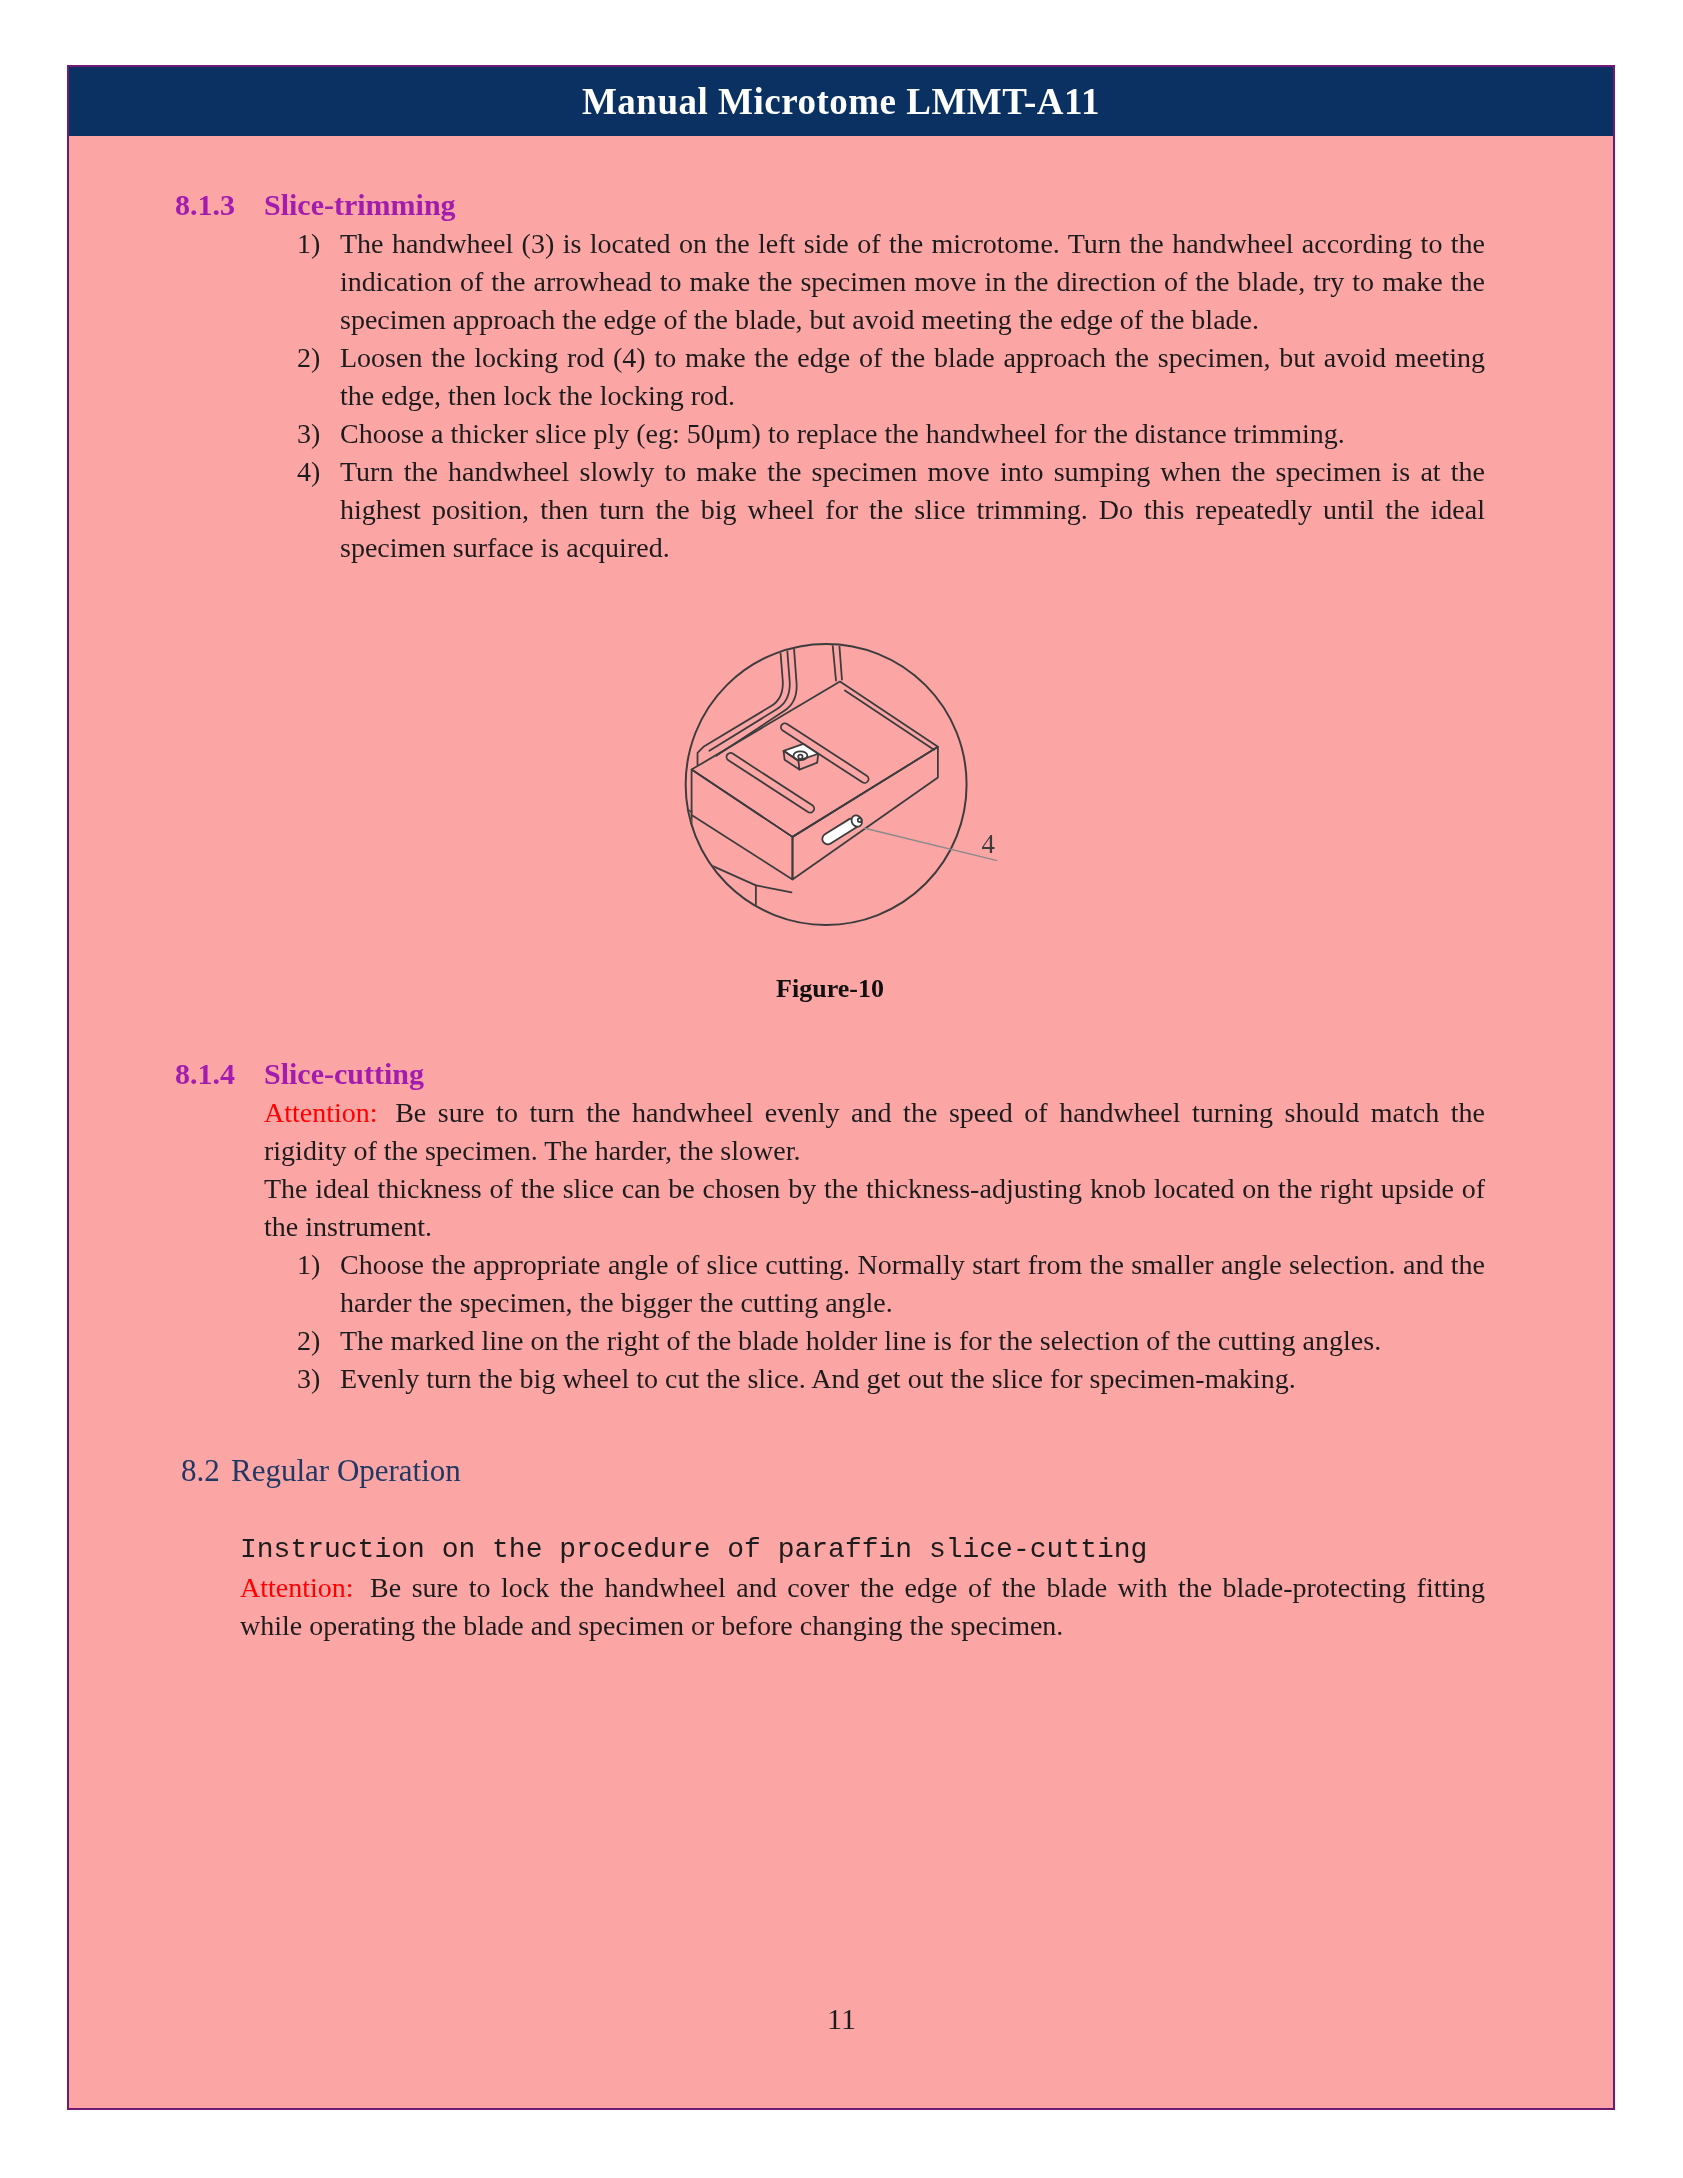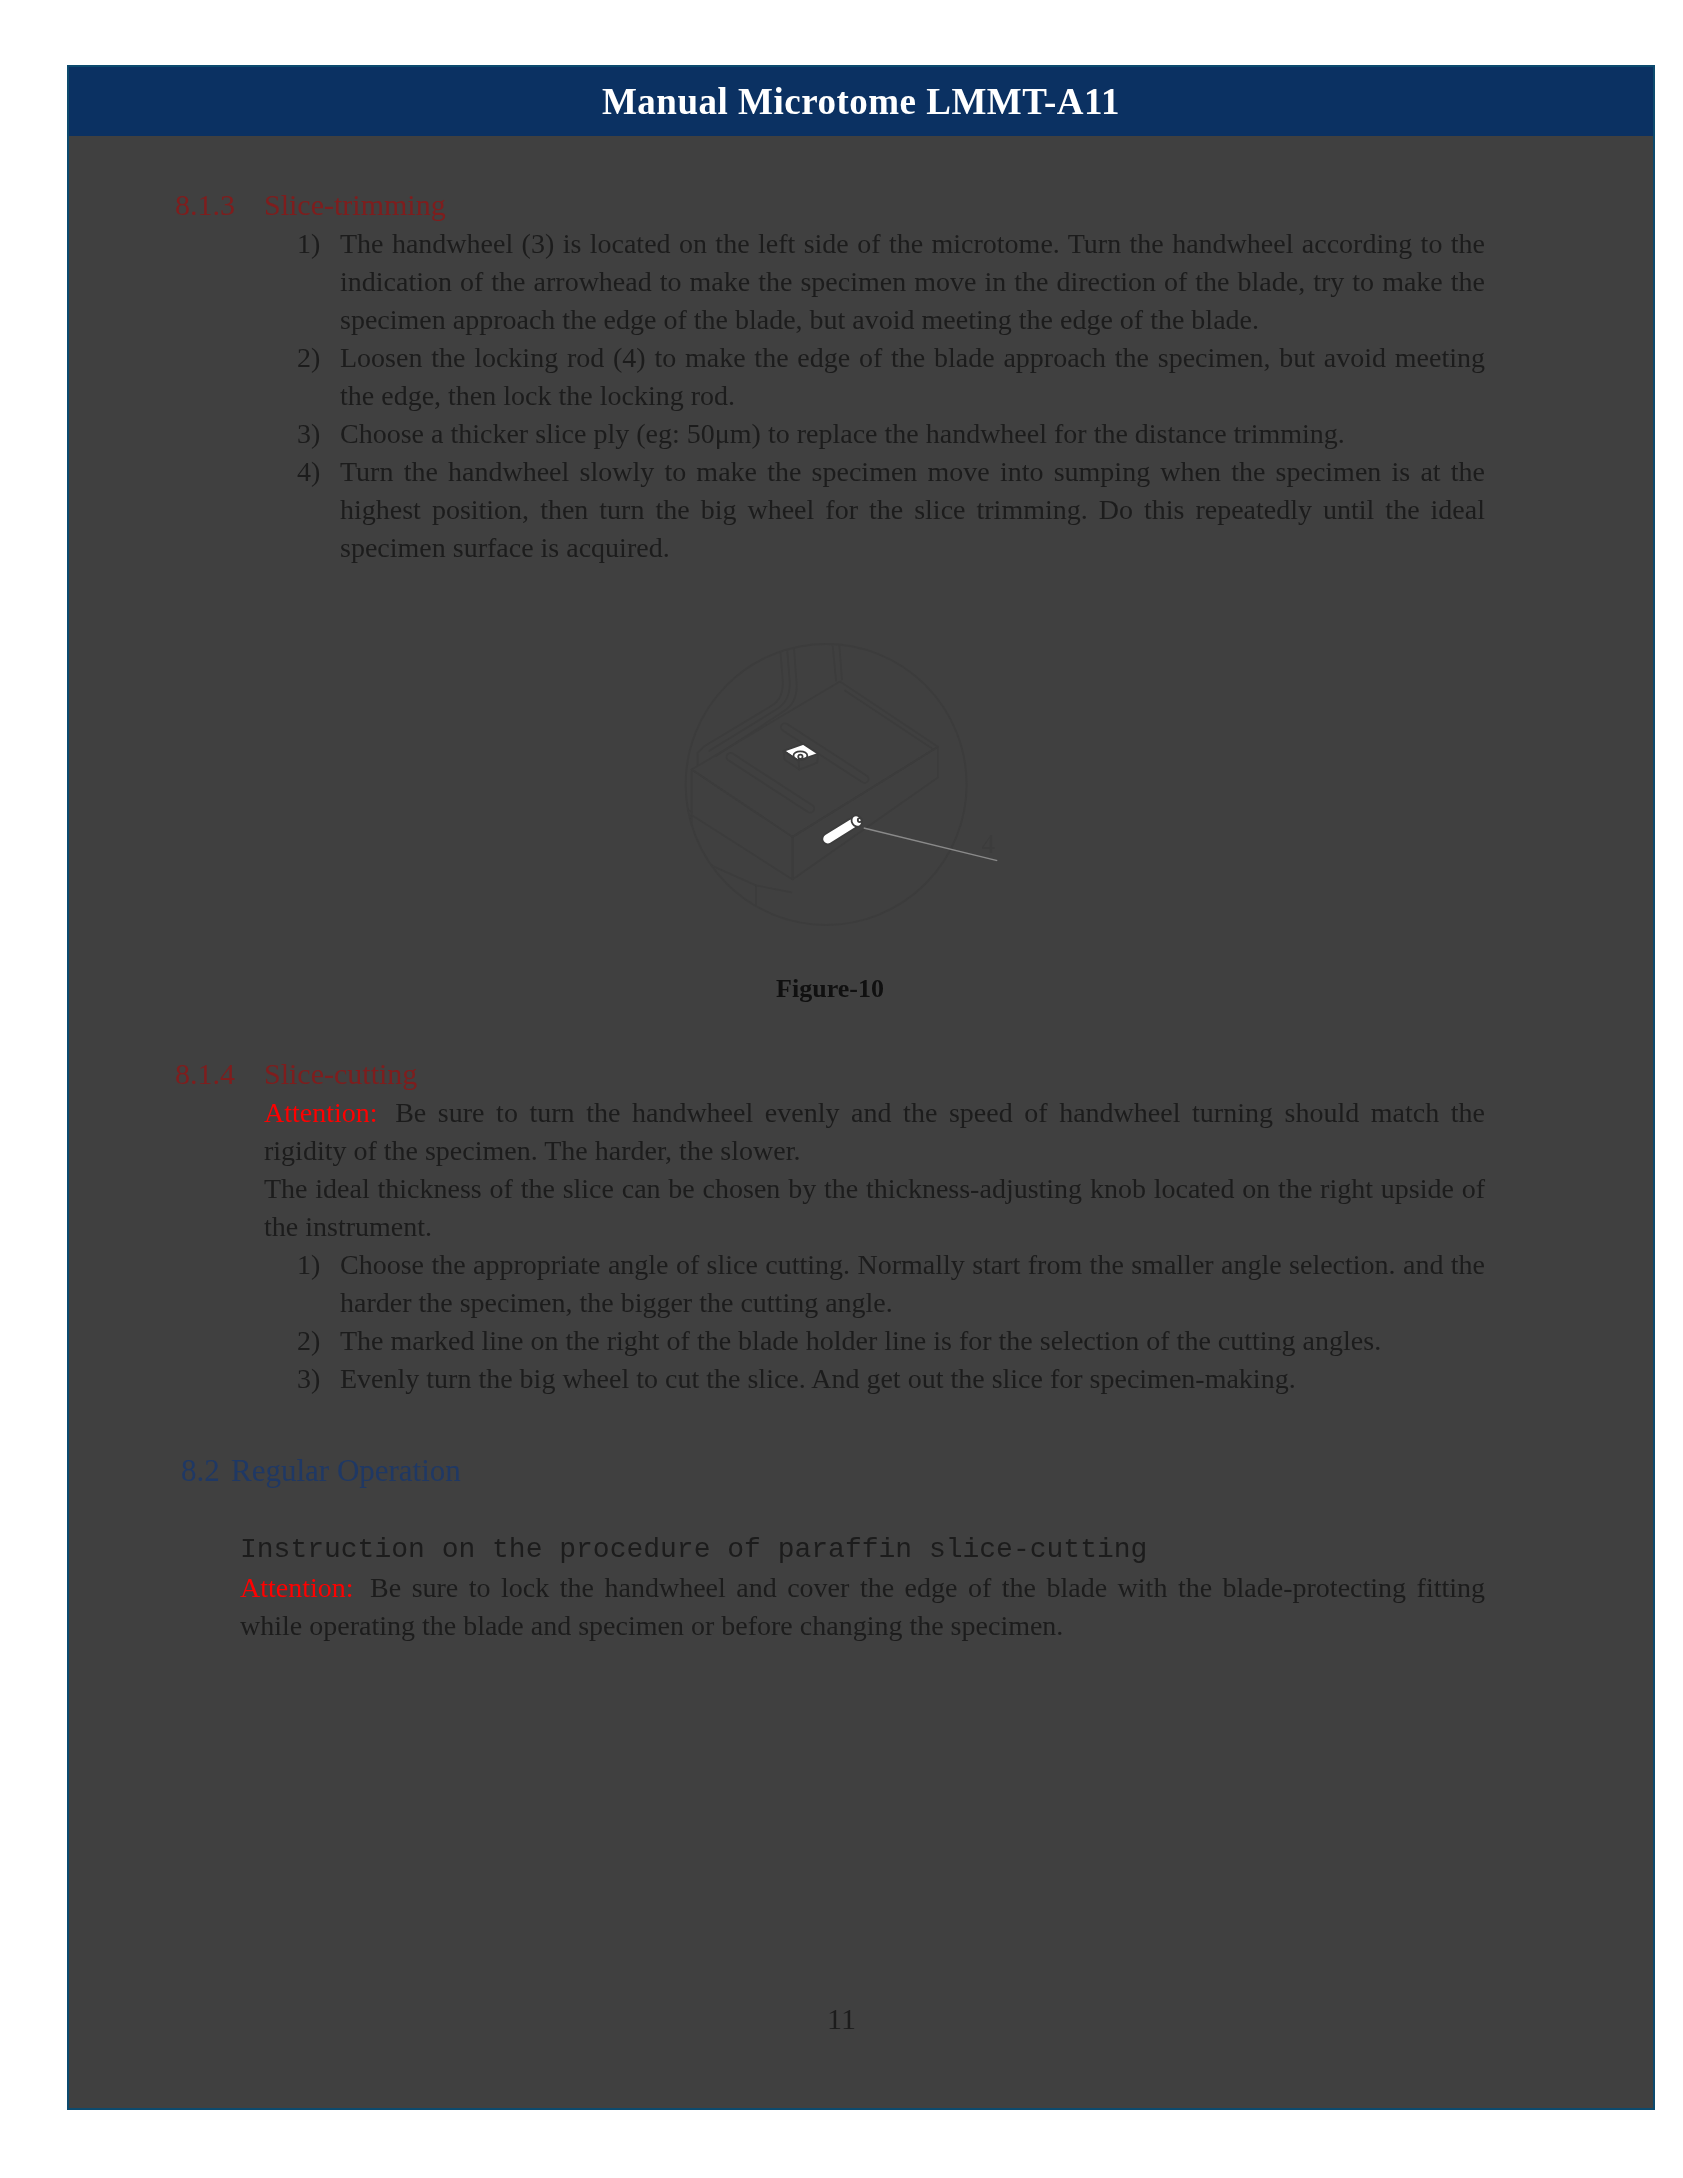--- a/index.html
+++ b/index.html
@@ -2,35 +2,35 @@
 <html><head>
 <meta charset="utf-8">
 <style>
   html,body{margin:0;padding:0;}
   body{
     width:1683px;height:2178px;position:relative;background:#ffffff;
     font-family:"Liberation Serif","DejaVu Serif",serif;color:#1c1c1c;
   }
   .frame{
     position:absolute;left:67px;top:65px;width:1544px;height:2041px;
-    border:2px solid #0c4a6e;background:#404040;padding-left:40px;
+    border:2px solid #701a75;background:#fca5a5;
   }
   .header{
     position:absolute;left:0;top:0;width:100%;height:69px;background:#0b3162;
     display:flex;align-items:center;justify-content:center;
   }
   .header span{
     color:#ffffff;font-weight:bold;font-size:37px;letter-spacing:0.5px;
   }
   .content{
     position:absolute;left:175px;top:135px;width:1310px;padding-top:50px;
     font-size:28px;line-height:38px;
   }
   section{margin:0;}
-  .h3row{display:flex;font-weight:normal;font-size:30px;line-height:40px;color:#7f1d1d;}
+  .h3row{display:flex;font-weight:bold;font-size:30px;line-height:40px;color:#a21caf;}
   .h3num{width:89px;flex:none;}
   .li{display:flex;margin-left:122px;}
   .linum{width:43px;flex:none;}
   .litext{flex:1;text-align:justify;}
   .para{margin:0 0 0 89px;text-align:justify;}
   .red{color:#ff0000;font-weight:normal;margin-right:6px;}
   figure{margin:44px 0 0 0;display:flex;flex-direction:column;align-items:center;}
   figure svg{margin-left:14px;display:block;}
   figcaption{font-weight:bold;font-size:26px;line-height:42px;margin-top:20px;color:#101010;}
   .sec814{margin-top:44px;}

